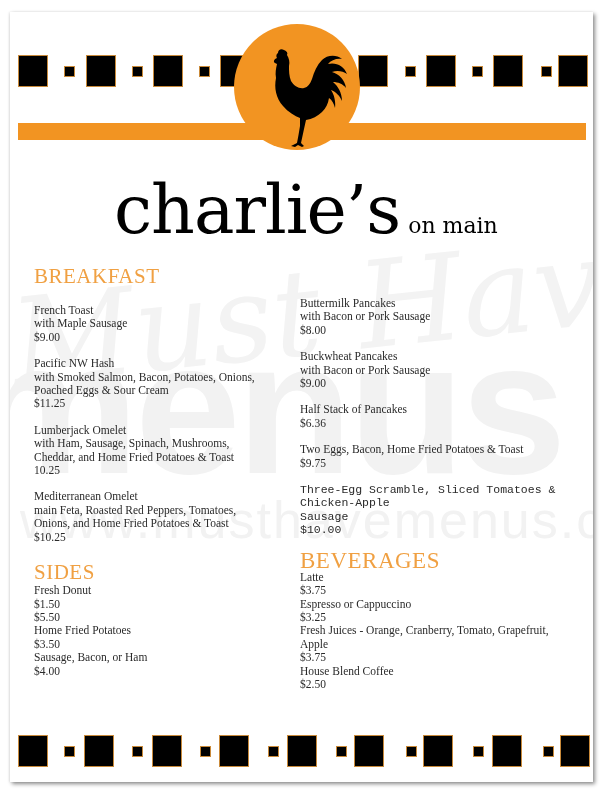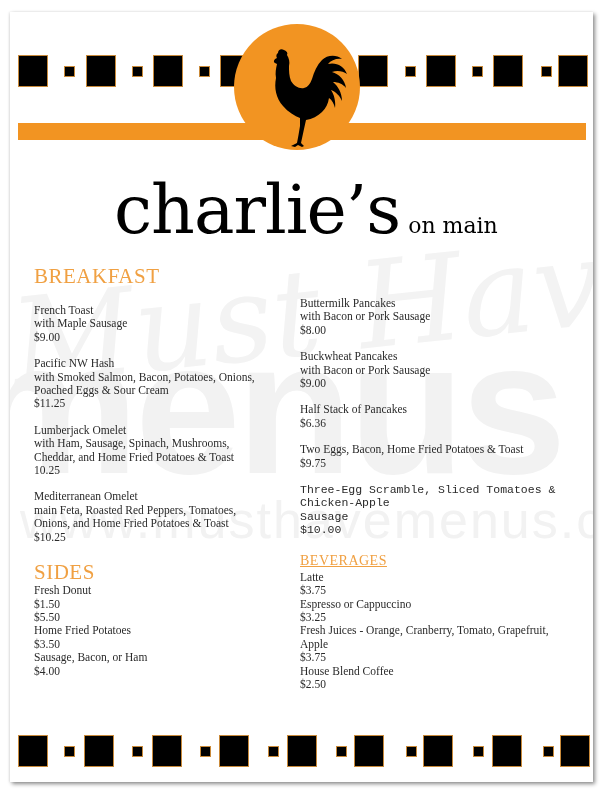--- a/index.html
+++ b/index.html
@@ -141,21 +141,21 @@
     <div class="item gap">
       <span class="line">Two Eggs, Bacon, Home Fried Potatoes &amp; Toast</span>
       <span class="line">$9.75</span>
     </div>
     <div class="item" style="margin-bottom:14px;font-family:Liberation Mono, monospace;">
       <span class="line">Three-Egg Scramble, Sliced Tomatoes &amp; Chicken-Apple</span>
       <span class="line">Sausage</span>
       <span class="line">$10.00</span>
     </div>
 
-    <div class="sec-title" style="font-size:14px; line-height:20px;text-decoration:underline;">BEVERAGES</div>
+    <div class="sec-title" style="font-size:23px; line-height:20px;">BEVERAGES</div>
     <div class="item">
       <span class="line">Latte</span>
       <span class="line">$3.75</span>
     </div>
     <div class="item">
       <span class="line">Espresso or Cappuccino</span>
       <span class="line">$3.25</span>
     </div>
     <div class="item">
       <span class="line">Fresh Juices - Orange, Cranberry, Tomato, Grapefruit,</span>

